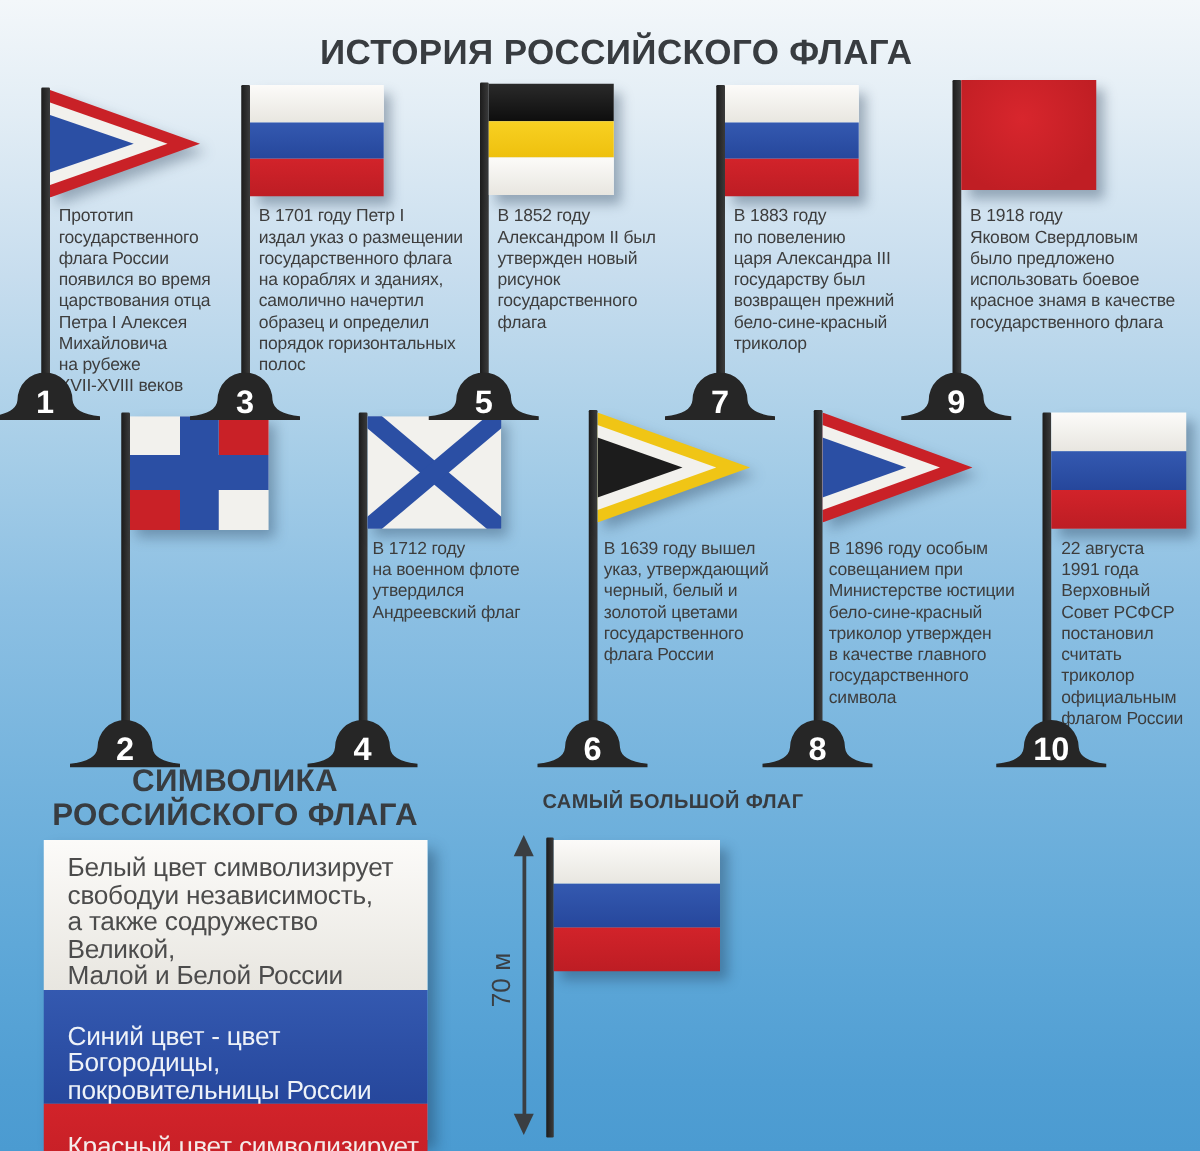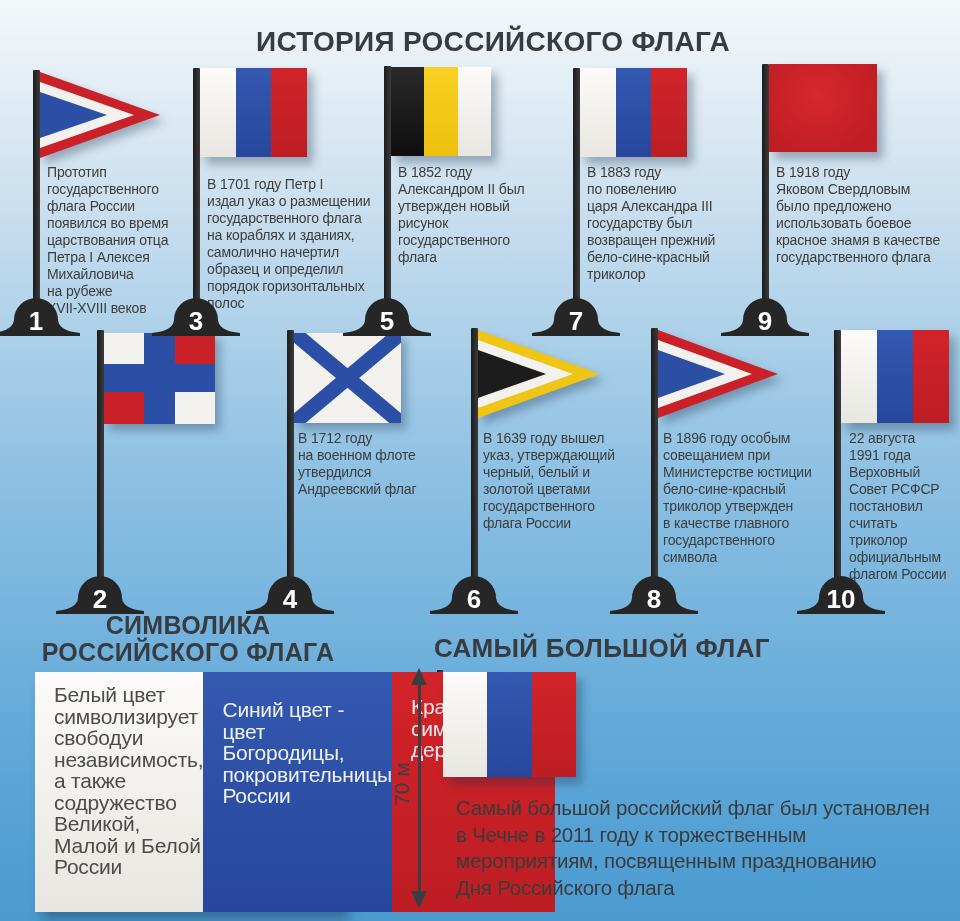--- a/index.html
+++ b/index.html
@@ -2,35 +2,35 @@
 <html><head>
 <meta charset="utf-8">
 <style>
   html,body{margin:0;padding:0;}
   body{font-family:"Liberation Sans",sans-serif;}
   #canvas{position:relative;width:960px;height:921px;overflow:hidden;
     background:linear-gradient(180deg,#f3f7fa 0%,#e2edf5 10%,#c7ddee 24%,#a9cfe8 38%,#8dc0e3 52%,#74b3dd 68%,#5fa8d8 82%,#509ed3 94%,#4b9bd1 100%);}
   .h-title{position:absolute;font-weight:bold;color:#383c40;letter-spacing:.3px;}
   #main-title{top:26px;left:0;width:960px;text-align:center;font-size:28px;padding-left:13px;}
   .pole{position:absolute;width:7px;background:linear-gradient(90deg,#1c1c1c,#3c3c3c);z-index:1;border-radius:1px;}
-  .flag{position:absolute;display:flex;flex-direction:row;box-shadow:6px 7px 9px rgba(25,50,75,.35);z-index:2;}
+  .flag{position:absolute;display:flex;flex-direction:column;box-shadow:6px 7px 9px rgba(25,50,75,.35);z-index:2;}
   .flag .s{flex:1;}
   .s-white{background:linear-gradient(180deg,#fcfbf9,#e8e6e0);}
   .s-blue{background:linear-gradient(180deg,#3459b0,#26479c);}
   .s-red{background:linear-gradient(180deg,#d2232a,#bd1d24);}
   .s-black{background:linear-gradient(180deg,#2a2a2a,#0e0e0e);}
   .s-yellow{background:linear-gradient(180deg,#f8d122,#eec00e);}
   .banner-red{background:radial-gradient(ellipse at 45% 35%,#d8262d,#c01e24 75%);}
   .pennant,.svg-flag{position:absolute;filter:drop-shadow(5px 6px 5px rgba(25,50,75,.35));z-index:2;}
   .item-text{position:absolute;font-size:14px;line-height:17px;color:#3d3d3d;white-space:pre-line;z-index:3;letter-spacing:-.15px;}
   .dome{position:absolute;z-index:4;}
   .dome-num{font:bold 26px "Liberation Sans",sans-serif;fill:#ffffff;}
   .sym-stripe{position:relative;font-size:21px;line-height:21.5px;white-space:pre-line;letter-spacing:-.2px;}
   #sym-heading{top:612px;left:18px;width:340px;text-align:center;font-size:25px;line-height:27px;}
-  #big-heading{top:633px;left:434px;font-size:26px;}
+  #big-heading{top:633px;left:434px;font-size:16px;}
   .arrow-line{position:absolute;left:418px;top:683px;width:3px;height:210px;background:#3a3e42;z-index:2;}
   .arrow-head{position:absolute;width:0;height:0;z-index:2;}
   #formula{position:absolute;left:582px;top:699px;font-size:45px;color:#42464a;letter-spacing:1px;z-index:3;}
   #formula sup{font-size:26px;position:relative;top:-14px;left:2px;}
   #height-label{position:absolute;left:352px;top:772px;width:100px;text-align:center;font-size:21px;color:#3b3f43;transform:rotate(-90deg);z-index:3;}
   #big-desc{position:absolute;left:456px;top:795px;width:480px;font-size:20.5px;line-height:26.5px;color:#3b3b3b;white-space:pre-line;z-index:3;letter-spacing:-.2px;}
 </style>
 </head>
 <body>
 
@@ -57,21 +57,21 @@
     <path d="M2,35 Q23,33 24,22 A22,22 0 0 1 68,22 Q69,33 90,35 L90,38 L2,38 Z" fill="#262626"></path>
     <text class="dome-num" x="46" y="32" text-anchor="middle">1</text>
   </svg>
 
   <div class="pole" style="left:193px;top:68px;height:254px;"></div>
   <div class="flag" style="left:200px;top:68px;width:107px;height:89px;">
     <div class="s s-white"></div>
       <div class="s s-blue"></div>
       <div class="s s-red"></div>
   </div>
-  <div class="item-text" style="left:207px;top:164px;width:178px;margin-top:12px;">В 1701 году Петр I
+  <div class="item-text" style="left:207px;top:164px;width:178px;">В 1701 году Петр I
 издал указ о размещении
 государственного флага
 на кораблях и зданиях,
 самолично начертил
 образец и определил
 порядок горизонтальных
 полос</div>
   <svg class="dome" style="left:150px;top:298px;" width="92" height="38" viewBox="0 0 92 38">
     <path d="M2,35 Q23,33 24,22 A22,22 0 0 1 68,22 Q69,33 90,35 L90,38 L2,38 Z" fill="#262626"></path>
     <text class="dome-num" x="46" y="32" text-anchor="middle">3</text>
@@ -230,18 +230,14 @@
   <div id="height-label">70 м</div>
 
   <div class="pole" style="left:437px;top:670px;height:240px;width:6px;"></div>
   <div class="flag" style="left:443px;top:672px;width:133px;height:105px;">
     <div class="s s-white"></div>
       <div class="s s-blue"></div>
       <div class="s s-red"></div>
   </div>
 
 
-  <div id="big-desc">Самый большой российский флаг был установлен
-в Чечне в 2011 году к торжественным
-мероприятиям, посвященным празднованию
-Дня Российского флага</div>
 
 </div>
 
 </body></html>

